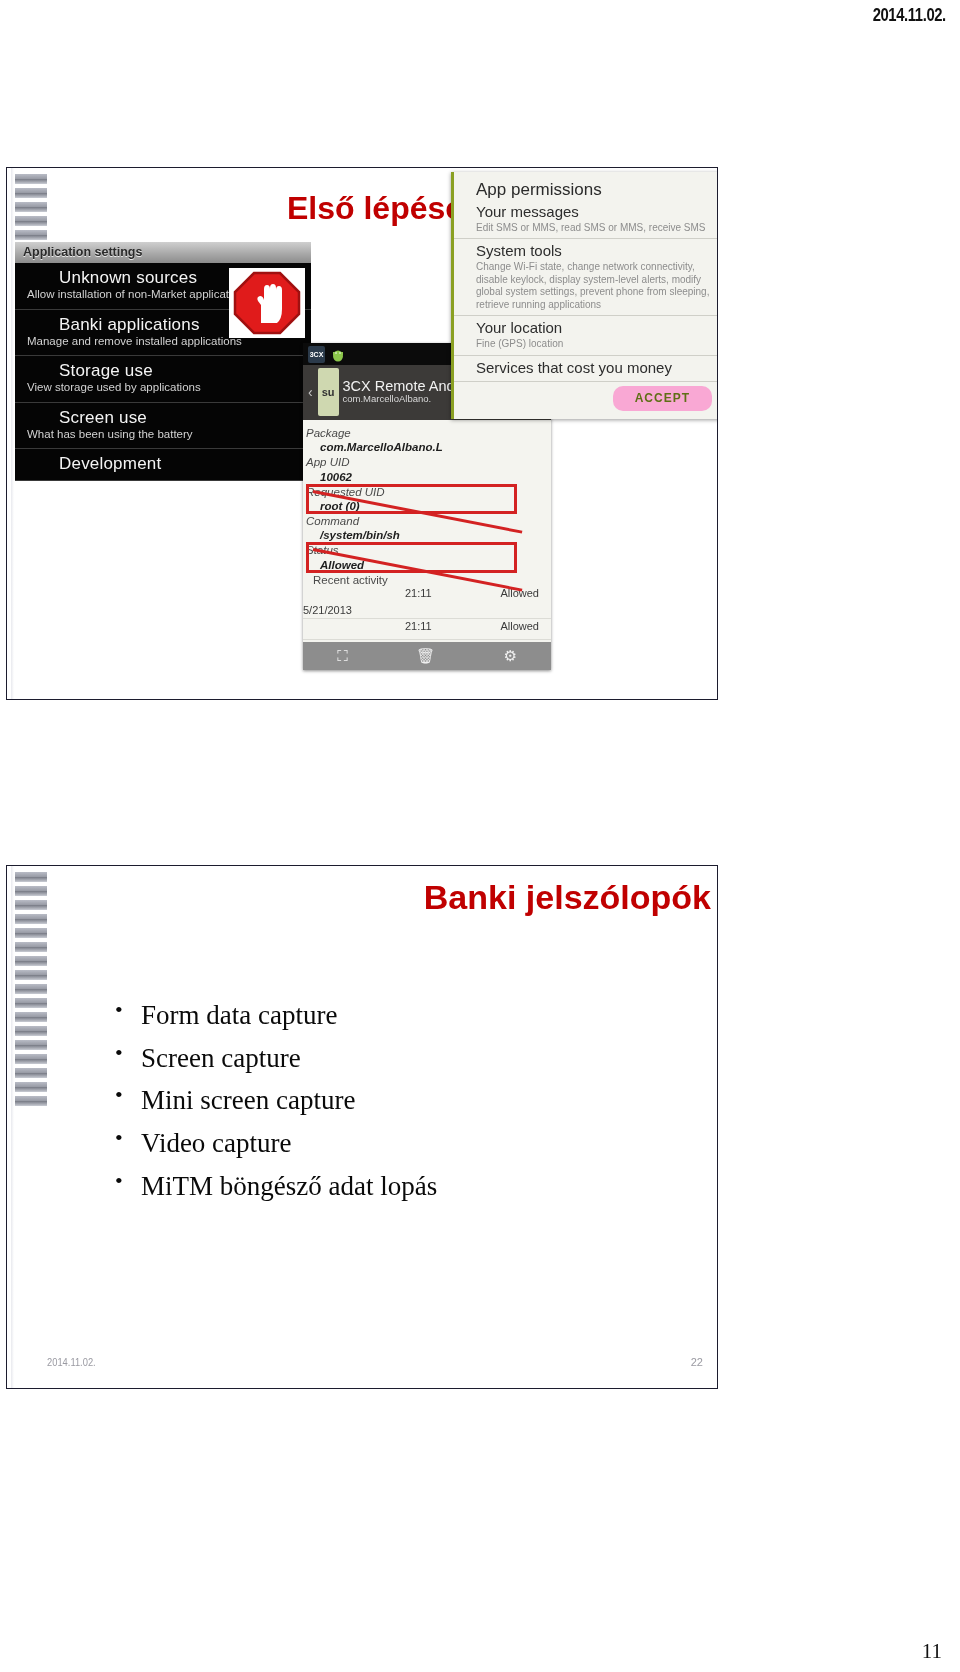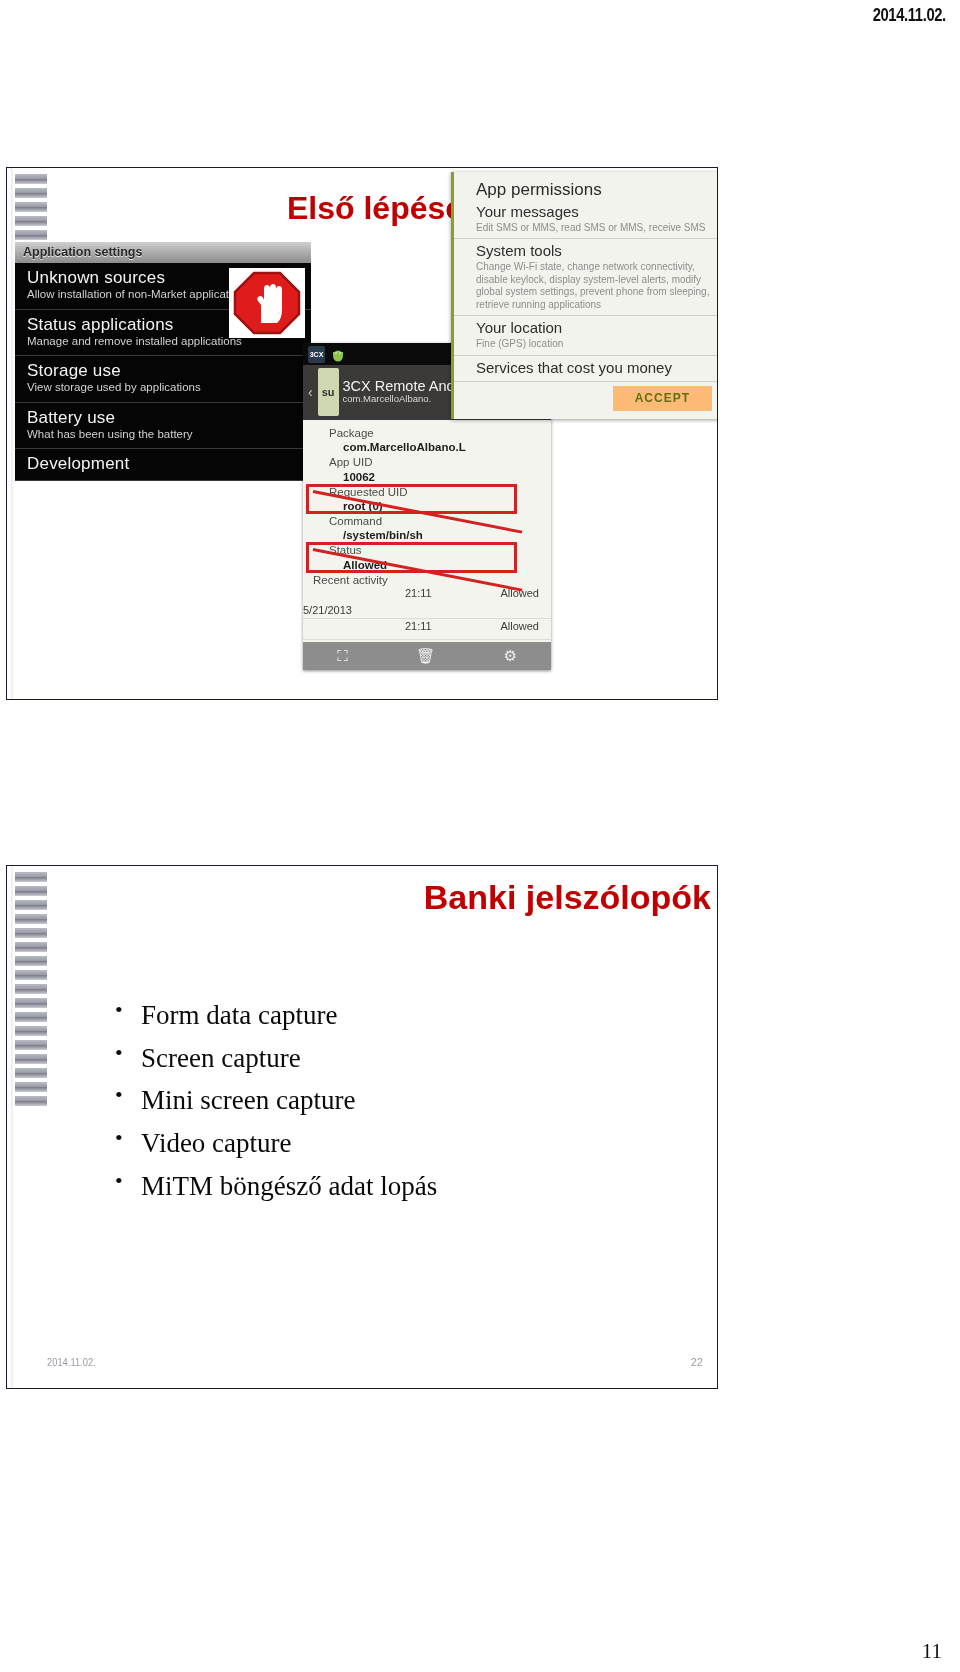--- a/index.html
+++ b/index.html
@@ -112,20 +112,21 @@
   .as-item {
     border-bottom: 1px solid #3a3a3a;
     padding: 5px 8px 7px 12px;
     background: #050505;
   }
   .as-item .t {
     color: #f4f4f4;
     font-size: 17px;
     line-height: 1.12;
     letter-spacing: 0.2px;
+    margin-left: 32px;
   }
   .as-item .s {
     color: #d2d2d2;
     font-size: 11.5px;
     line-height: 1.18;
     margin-top: 1px;
   }
 
   
   .stop-sign {
@@ -197,22 +198,23 @@
     white-space: nowrap;
   }
   .su-titletext .l2 {
     color: #d9d9d9;
     font-size: 9.5px;
     line-height: 1.1;
     white-space: nowrap;
   }
   .su-body { padding: 6px 0 0 0; }
   .su-row {
-    padding: 0 26px;
+    padding: 0 3px;
     position: relative;
+    font-style: italic;
   }
   .su-lbl {
     color: #4a4a4a;
     font-size: 11.5px;
     line-height: 1.25;
   }
   .su-val {
     color: #1d1d1d;
     font-size: 11.5px;
     font-weight: bold;
@@ -301,27 +303,27 @@
     font-size: 10px;
     line-height: 1.25;
     padding-top: 1px;
   }
   .perm-foot {
     padding: 4px 14px 8px 0;
     text-align: right;
   }
   .accept-btn {
     display: inline-block;
-    background: #fdba74;
+    background: #f9a8d4;
     color: #5f6f16;
     font-size: 12px;
     font-weight: bold;
     letter-spacing: 1px;
     padding: 5px 22px 6px 22px;
-    border-radius: 0;
+    border-radius: 10px;
   }
 
   
   .bullets {
     position: absolute;
     left: 68px;
     top: 112px;
     width: 600px;
     z-index: 2;
   }
@@ -377,32 +379,32 @@
 
   <div class="android-settings">
     <div class="as-header">Application settings</div>
 
     <div class="as-item">
       <div class="t">Unknown sources</div>
       <div class="s">Allow installation of non-Market applications</div>
     </div>
 
     <div class="as-item">
-      <div class="t">Status applications</div>
+      <div class="t">Banki applications</div>
       <div class="s">Manage and remove installed applications</div>
     </div>
 
 
     <div class="as-item">
       <div class="t">Storage use</div>
       <div class="s">View storage used by applications</div>
     </div>
 
     <div class="as-item">
-      <div class="t">Battery use</div>
+      <div class="t">Screen use</div>
       <div class="s">What has been using the battery</div>
     </div>
 
     <div class="as-item">
       <div class="t">Development</div>
     </div>
   </div>
 
   <div class="stop-sign">
     <svg width="68" height="64" viewBox="0 0 68 64" aria-hidden="true">

